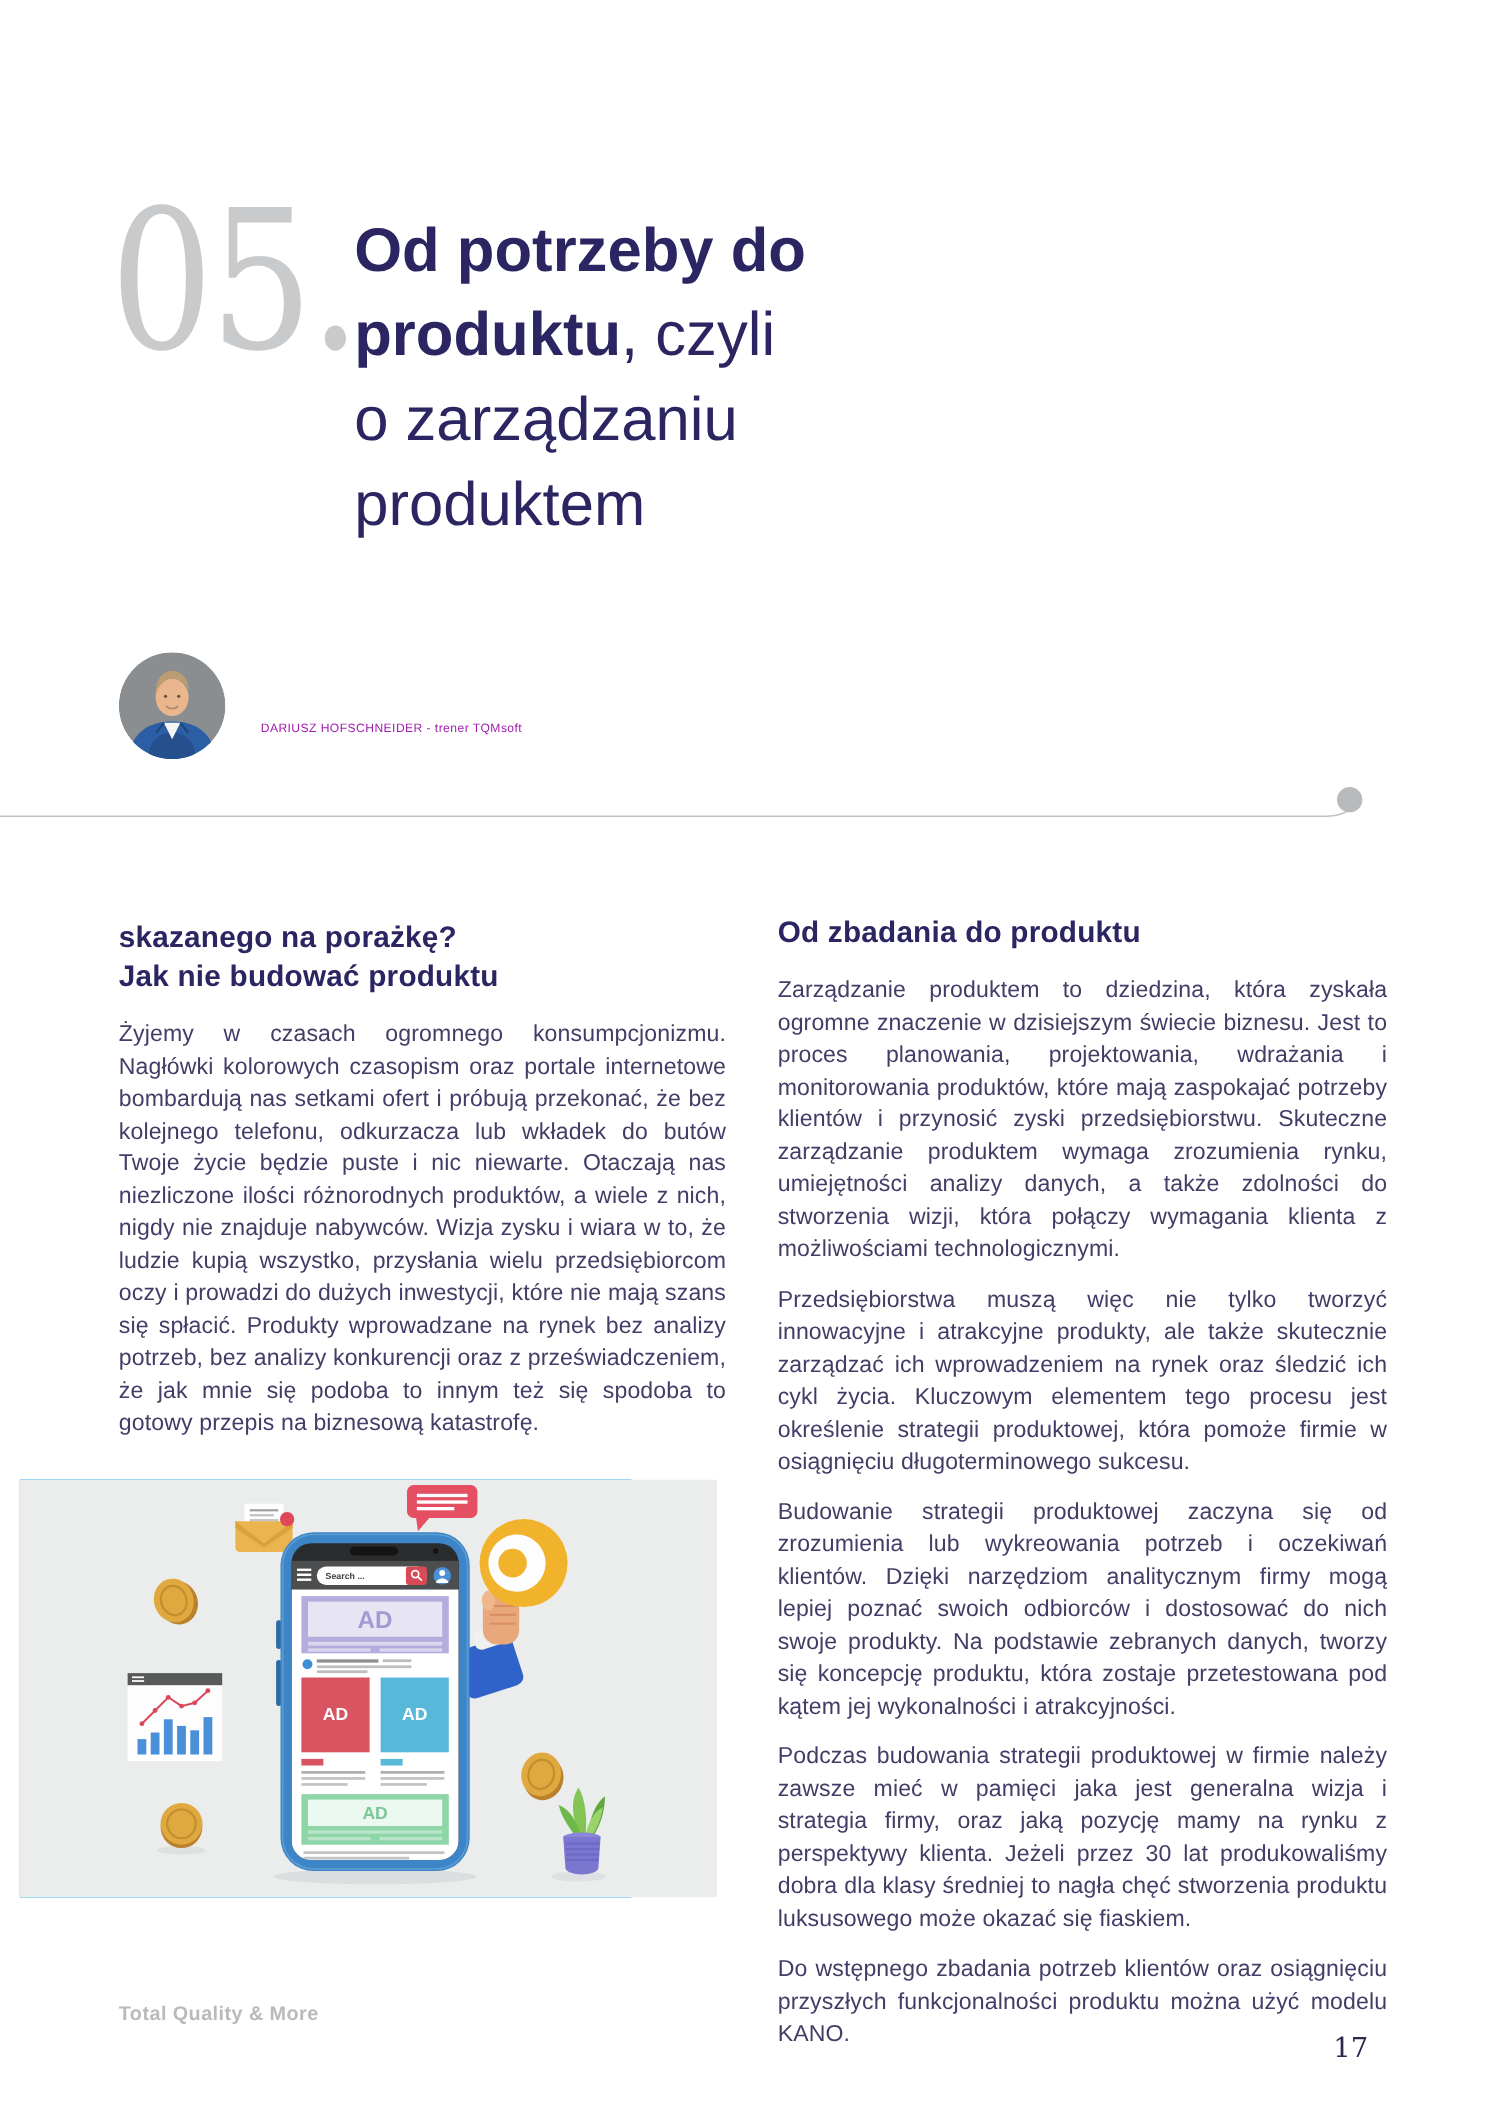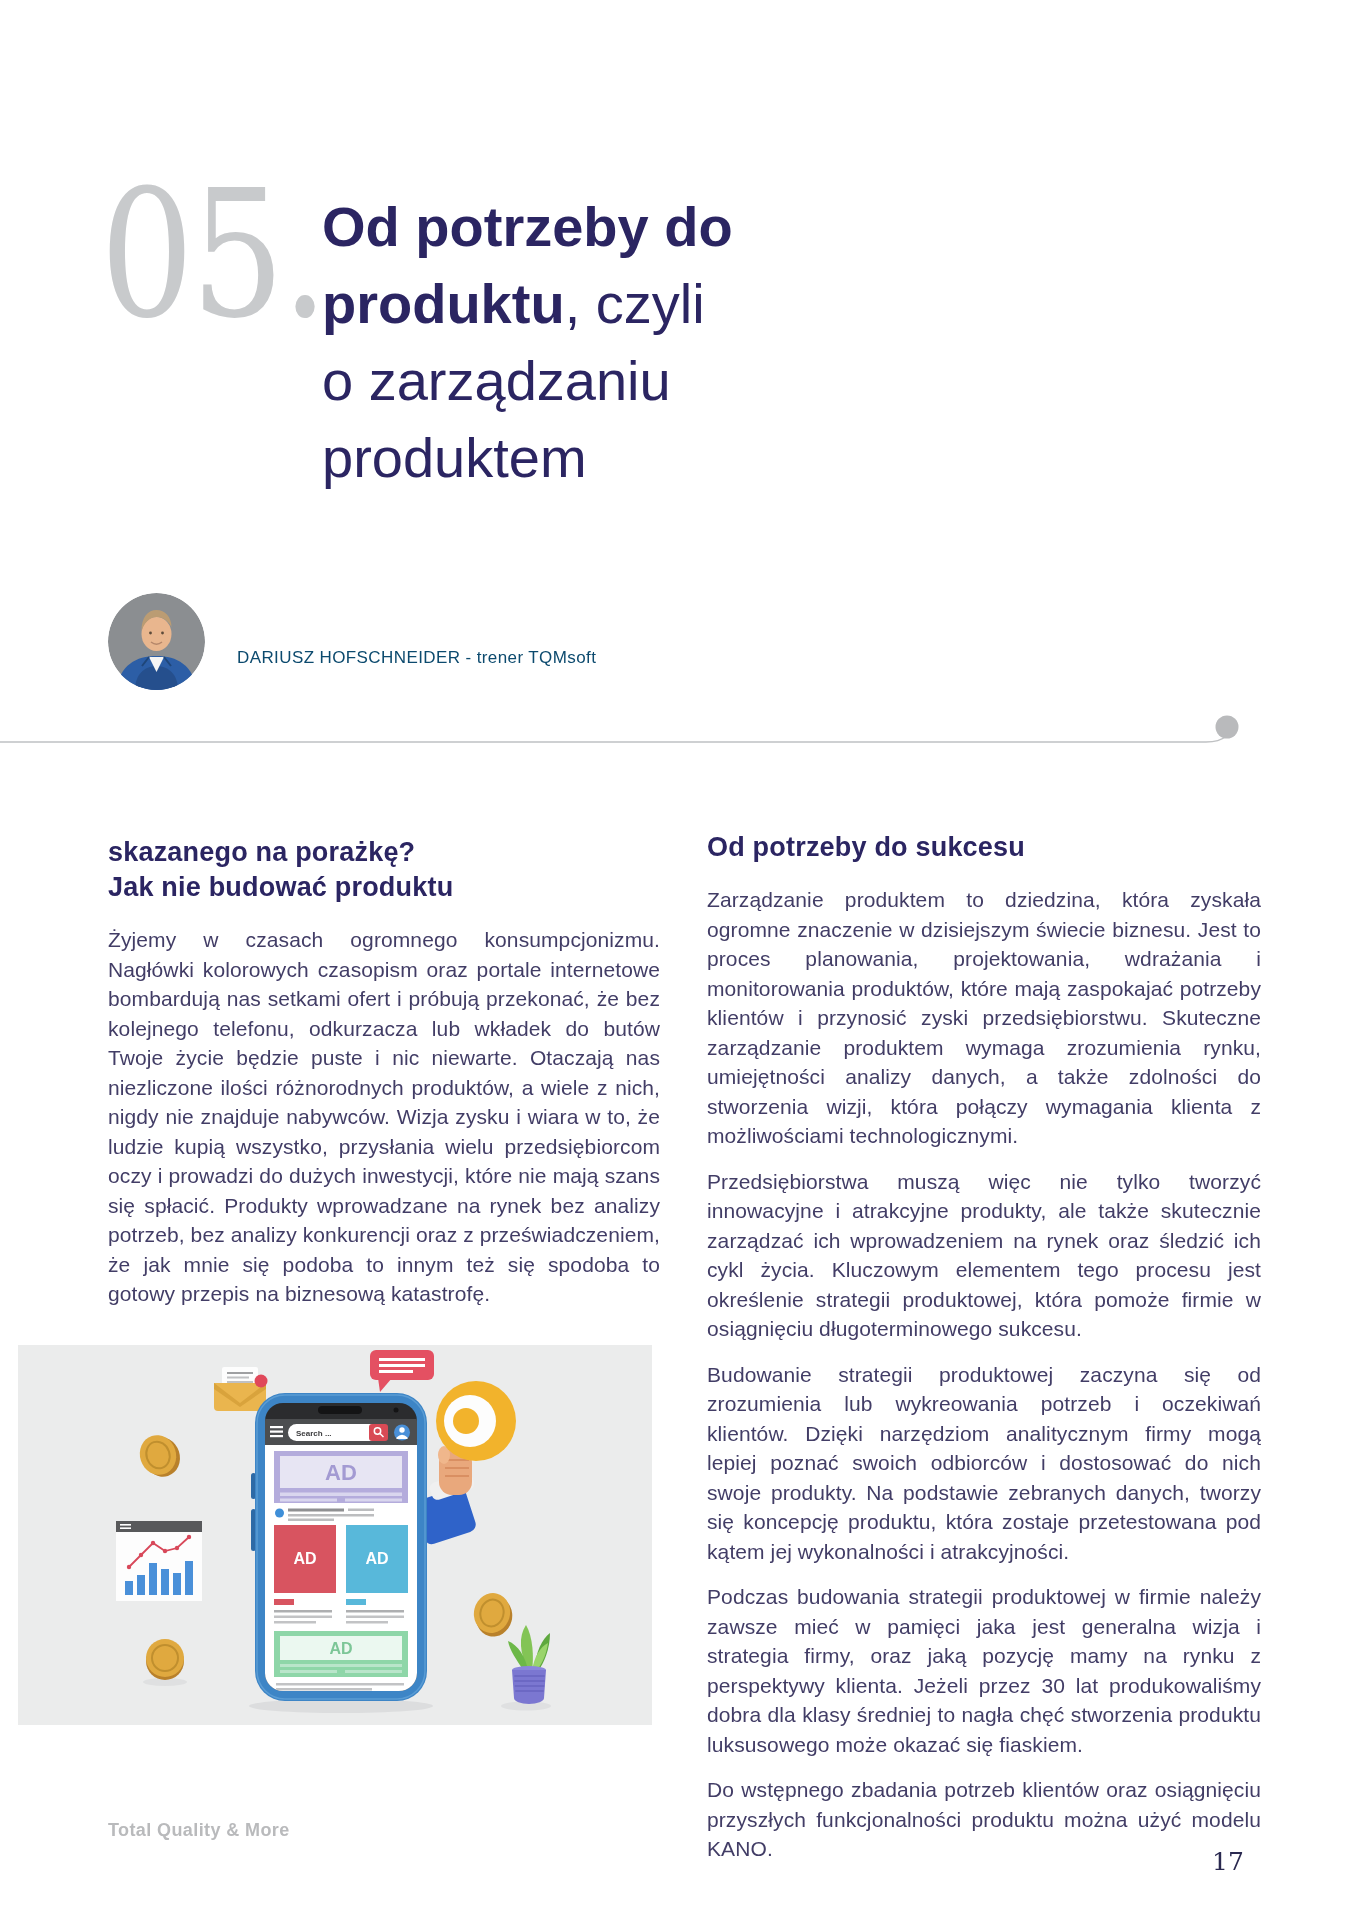--- a/index.html
+++ b/index.html
@@ -13,21 +13,21 @@
     color:#c8cacc; letter-spacing:-4px;
     transform:scaleX(.84); transform-origin:left top;
   }
   .title {
     position:absolute; left:322px; top:188px;
     color:#2b2562; font-size:56px; line-height:77px; font-weight:400;
   }
   .title .b { font-weight:700;text-align:right; }
   .author { position:absolute; left:108px; top:593px; display:flex; align-items:flex-end; }
   .avatar { width:97px; height:97px; border-radius:50%; overflow:hidden; flex:0 0 auto; }
-  .author-label { margin:0 0 22px 32px; font-size:17px; color:#0c4a6e; letter-spacing:.4px; }
+  .author-label { margin:0 0 22px 32px; font-size:11px; color:#a21caf; letter-spacing:.4px; }
   .divider-svg { position:absolute; left:0; top:700px; display:block; }
   .col {
     position:absolute; text-align:justify; color:#423d66;
     font-size:21px; line-height:29.5px; letter-spacing:.1px;
   }
   .col-left  { left:108px; top:835px; width:552px; }
   .col-right { left:707px; top:830px; width:554px; }
   .col h2 {
     margin:0 0 20px; font-size:27px; line-height:35px; color:#2b2562;
     font-weight:700; text-align:left; letter-spacing:.2px;
@@ -86,21 +86,21 @@
   <div class="col col-left">
     <h2>
       <div>skazanego na porażkę?</div>
       <div>Jak nie budować produktu</div>
     </h2>
     <p>Żyjemy w czasach ogromnego konsumpcjonizmu. Nagłówki kolorowych czasopism oraz portale internetowe bombardują nas setkami ofert i próbują przekonać, że bez kolejnego telefonu, odkurzacza lub wkładek do butów Twoje życie będzie puste i nic niewarte. Otaczają nas niezliczone ilości różnorodnych produktów, a wiele z nich, nigdy nie znajduje nabywców. Wizja zysku i wiara w to, że ludzie kupią wszystko, przysłania wielu przedsiębiorcom oczy i prowadzi do dużych inwestycji, które nie mają szans się spłacić. Produkty wprowadzane na rynek bez analizy potrzeb, bez analizy konkurencji oraz z przeświadczeniem, że jak mnie się podoba to innym też się spodoba to gotowy przepis na biznesową katastrofę.</p>
   </div>
 
   <div class="col col-right">
     <h2>
-      <div>Od potrzeby do sukcesu</div>
+      <div>Od zbadania do produktu</div>
     </h2>
     <p>Zarządzanie produktem to dziedzina, która zyskała ogromne znaczenie w dzisiejszym świecie biznesu. Jest to proces planowania, projektowania, wdrażania i monitorowania produktów, które mają zaspokajać potrzeby klientów i przynosić zyski przedsiębiorstwu. Skuteczne zarządzanie produktem wymaga zrozumienia rynku, umiejętności analizy danych, a także zdolności do stworzenia wizji, która połączy wymagania klienta z możliwościami technologicznymi.</p>
     <p>Przedsiębiorstwa muszą więc nie tylko tworzyć innowacyjne i atrakcyjne produkty, ale także skutecznie zarządzać ich wprowadzeniem na rynek oraz śledzić ich cykl życia. Kluczowym elementem tego procesu jest określenie strategii produktowej, która pomoże firmie w osiągnięciu długoterminowego sukcesu.</p>
     <p>Budowanie strategii produktowej zaczyna się od zrozumienia lub wykreowania potrzeb i oczekiwań klientów. Dzięki narzędziom analitycznym firmy mogą lepiej poznać swoich odbiorców i dostosować do nich swoje produkty. Na podstawie zebranych danych, tworzy się koncepcję produktu, która zostaje przetestowana pod kątem jej wykonalności i atrakcyjności.</p>
     <p>Podczas budowania strategii produktowej w firmie należy zawsze mieć w pamięci jaka jest generalna wizja i strategia firmy, oraz jaką pozycję mamy na rynku z perspektywy klienta. Jeżeli przez 30 lat produkowaliśmy dobra dla klasy średniej to nagła chęć stworzenia produktu luksusowego może okazać się fiaskiem.</p>
     <p>Do wstępnego zbadania potrzeb klientów oraz osiągnięciu przyszłych funkcjonalności produktu można użyć modelu KANO.</p>
   </div>
 
   <div class="illustration">
     <svg width="634" height="380" viewBox="0 0 634 380">

